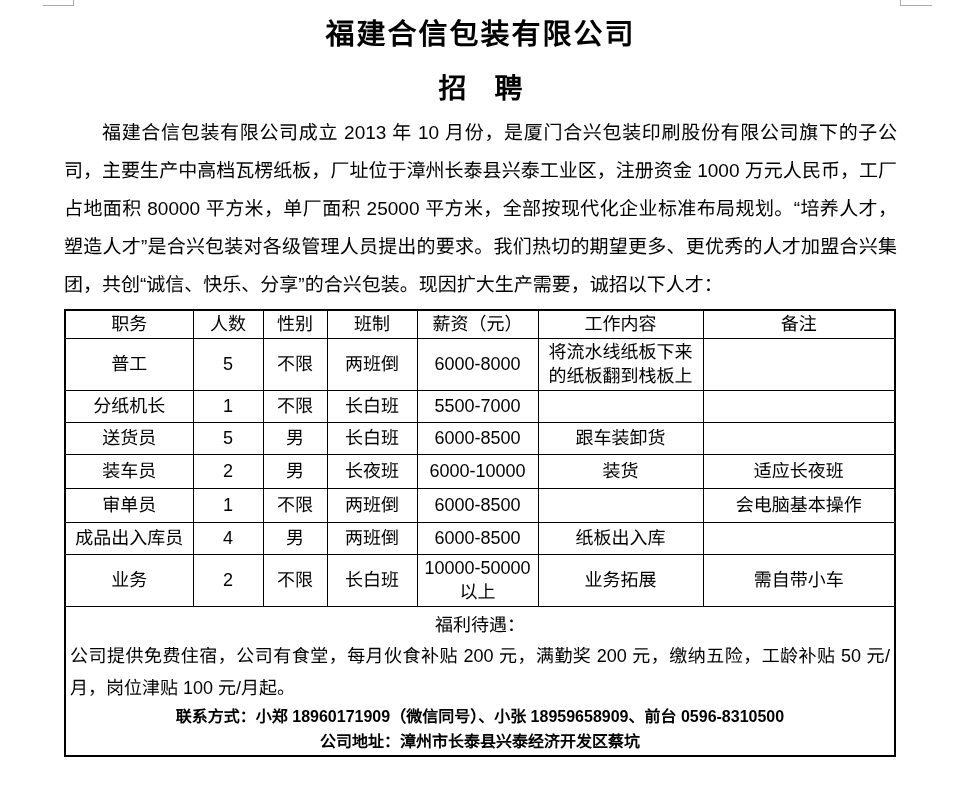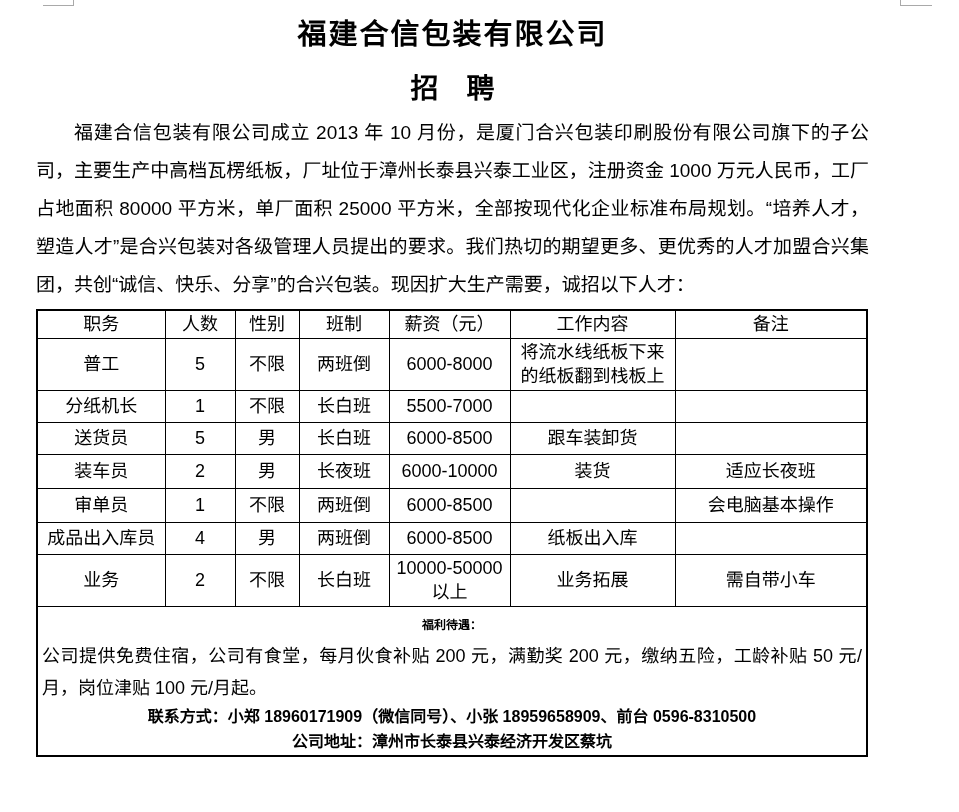--- a/index.html
+++ b/index.html
@@ -11,21 +11,21 @@
     font-family: "Liberation Sans", "DejaVu Sans", sans-serif;
     overflow: hidden;
     position: relative;
   }
   .margin-mark { position: absolute; background: #a9a9a9; }
   .mark-left-h  { left: 43px;  top: 5px; width: 31px; height: 1px; }
   .mark-left-v  { left: 73px;  top: 0;   width: 1px;  height: 6px; }
   .mark-right-h { left: 901px; top: 5px; width: 31px; height: 1px; }
   .mark-right-v { left: 900px; top: 0;   width: 1px;  height: 6px; }
 
-  .content { margin: 0 62px 0 36px; width: 833px; }
+  .content { margin: 0 62px 0 64px; width: 833px; }
 
   .page-title {
     margin: 18px 0 0;
     font-size: 29px;
     line-height: 33px;
     font-weight: bold;
     letter-spacing: 2px;
     text-align: center;
   }
   .recruit-heading {
@@ -68,21 +68,21 @@
   tr.r5 { height: 34px; }
   tr.r6 { height: 32px; padding-left: 16px; }
   tr.r7 { height: 52px; }
 
   td.footer-cell {
     height: 142px;
     text-align: left;
     vertical-align: top;
     padding: 6px 12px 4px;
   }
-  .welfare-title { margin: 2px 0 0; font-size: 12px; line-height: 30px; font-weight: bold; }
+  .welfare-title { margin: 2px 0 0; font-size: 18px; line-height: 30px; }
   .welfare-text  { margin: 0; font-size: 18px; line-height: 32px; text-align: justify; }
   .contact-line, .address-line { margin: 0; font-size: 16px; line-height: 25px; font-weight: bold; }
 </style>
 </head>
 <body>
 
 <div>
   <div class="margin-mark mark-left-h"></div>
   <div class="margin-mark mark-left-v"></div>
 </div>

